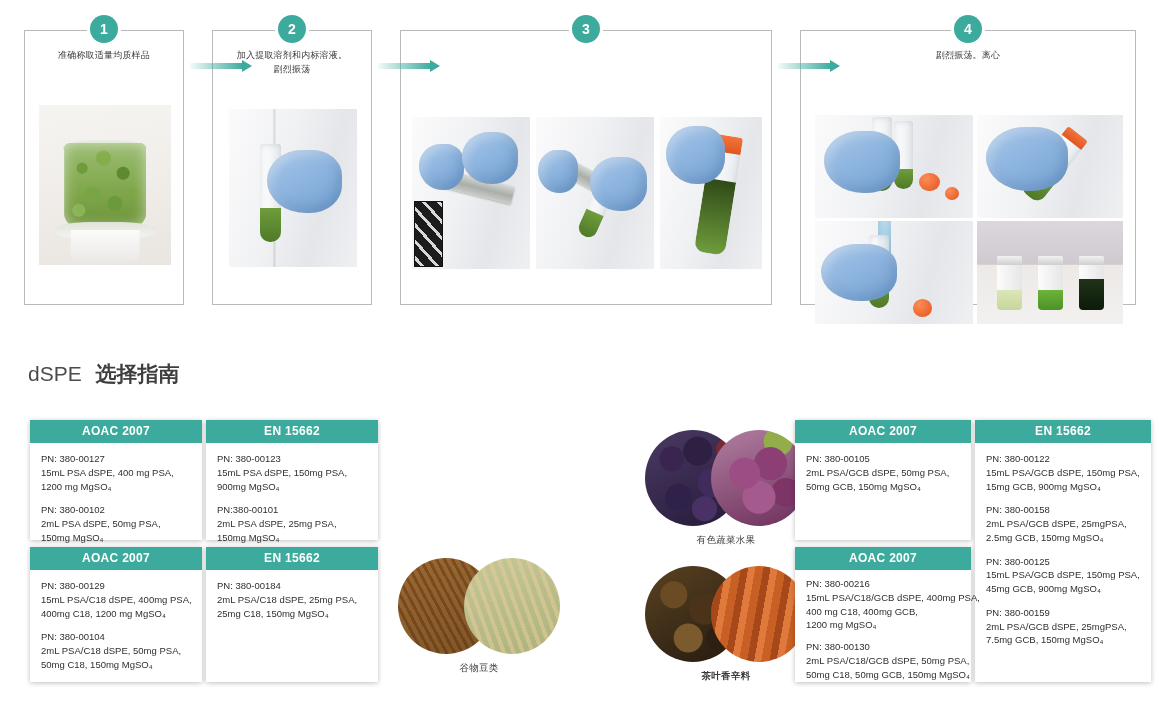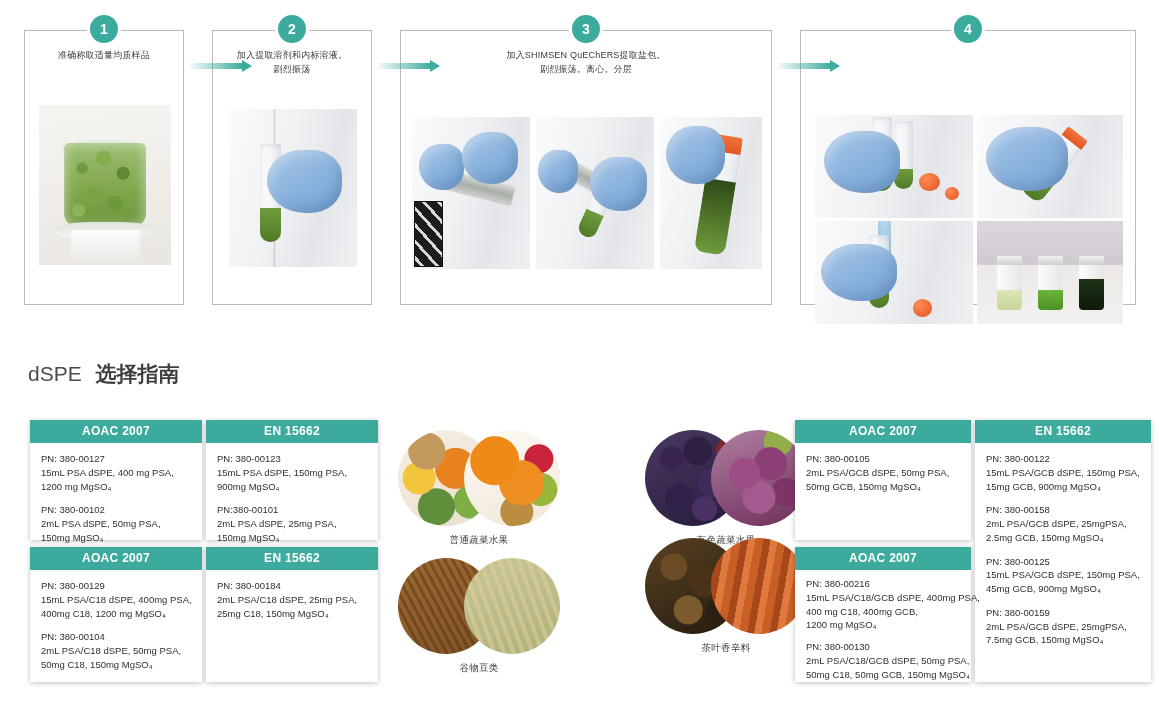--- a/index.html
+++ b/index.html
@@ -286,24 +286,20 @@
 
     <div class="arrow" style="left:378px; width:62px;">
       <div class="shaft"></div>
       <div class="head"></div>
     </div>
 
     <div class="step" style="left:400px; width:372px; height:275px;">
       <div class="step-inner">
         <div class="badge-gap"></div>
         <div class="badge">3</div>
-        <div class="step-caption">
-          <div>加入SHIMSEN QuEChERS提取盐包。</div>
-          <div>剧烈振荡。离心。分层</div>
-        </div>
 
         <div class="photo lab" style="left:11px; top:86px; width:118px; height:152px;">
           <div class="coat"></div>
           <div class="grater" style="left:2%; top:55%; width:24%; height:44%;"></div>
           <div class="saltpack" style="left:26%; top:40%; width:60%; height:12%; transform:rotate(14deg);"></div>
           <div class="glove" style="left:6%; top:18%; width:38%; height:30%;"></div>
           <div class="glove" style="left:42%; top:10%; width:48%; height:34%;"></div>
         </div>
 
         <div class="photo lab" style="left:135px; top:86px; width:118px; height:152px;">
@@ -330,20 +326,21 @@
     <div class="arrow" style="left:778px; width:62px;">
       <div class="shaft"></div>
       <div class="head"></div>
     </div>
 
     <div class="step" style="left:800px; width:336px; height:275px;">
       <div class="step-inner">
         <div class="badge-gap"></div>
         <div class="badge">4</div>
         <div class="step-caption">
+          <div>剧烈振荡。离心</div>
         </div>
 
         <div class="photo lab" style="left:14px; top:84px; width:158px; height:103px;">
           <div class="coat"></div>
           <div class="tube" style="left:36%; top:2%; width:13%; height:72%;">
             <div class="liquid" style="height:55%;"></div>
           </div>
           <div class="tube" style="left:50%; top:6%; width:12%; height:66%;">
             <div class="liquid" style="height:30%;"></div>
           </div>
@@ -447,45 +444,38 @@
     <div class="card-head">EN 15662</div>
     <div class="card-body">
       <div class="entry">
         <div>PN: 380-00184</div>
         <div>2mL PSA/C18 dSPE, 25mg PSA,</div>
         <div>25mg C18, 150mg MgSO₄</div>
       </div>
     </div>
   </div>
 
-  <div class="foodcell" style="left:398px; top:430px; width:162px;">
-    <div class="foodimgs">
-      <div class="circ a tx-veg"></div>
-      <div class="circ b tx-fruit"></div>
-    </div>
-    <div class="foodlabel">普通蔬菜水果</div>
-  </div>
 
   <div class="foodcell" style="left:398px; top:558px; width:162px;">
     <div class="foodimgs">
       <div class="circ a tx-grain"></div>
       <div class="circ b tx-wheat"></div>
     </div>
     <div class="foodlabel">谷物豆类</div>
   </div>
 
   <div class="foodcell" style="left:645px; top:430px; width:162px;">
     <div class="foodimgs">
       <div class="circ a tx-berry"></div>
       <div class="circ b tx-grape"></div>
     </div>
     <div class="foodlabel">有色蔬菜水果</div>
   </div>
 
-  <div class="foodcell" style="left:645px; top:538px; width:162px;">
+  <div class="foodcell" style="left:645px; top:566px; width:162px;font-weight:bold;">
     <div class="foodimgs">
       <div class="circ a tx-tea"></div>
       <div class="circ b tx-spice"></div>
     </div>
     <div class="foodlabel">茶叶香辛料</div>
   </div>
 
   <div class="card" style="left:795px; top:420px; width:176px; height:120px;">
     <div class="card-head">AOAC 2007</div>
     <div class="card-body">

